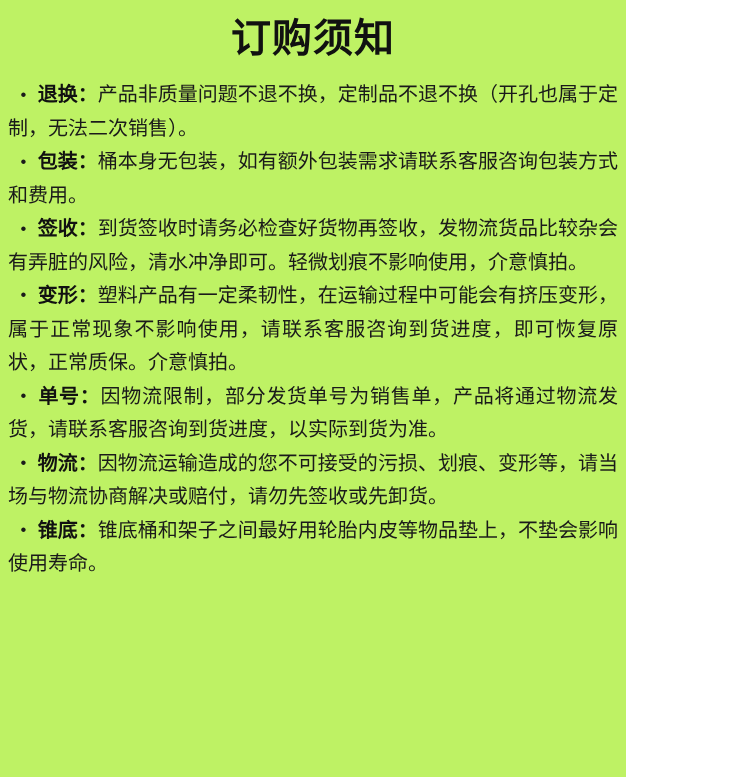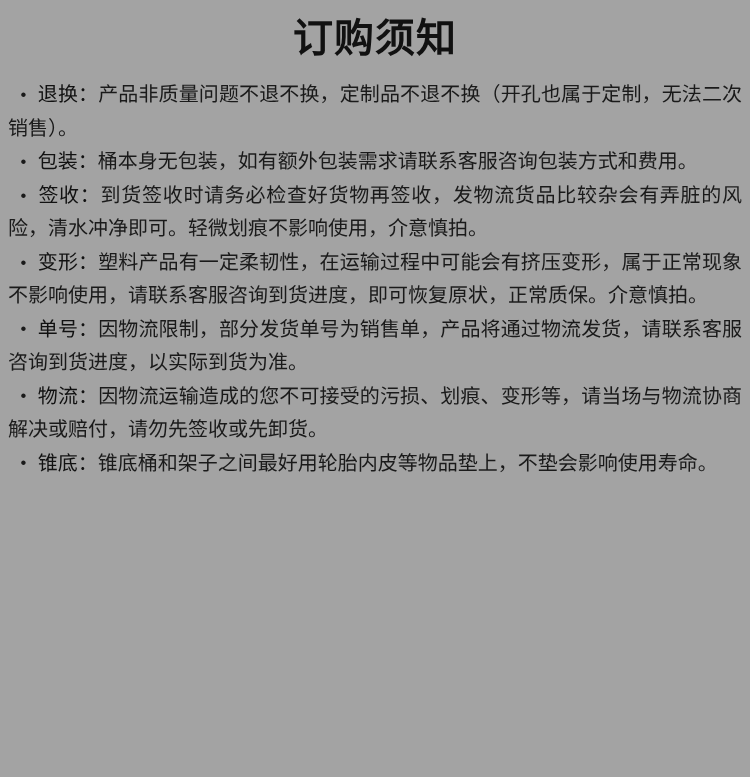--- a/index.html
+++ b/index.html
@@ -1,22 +1,22 @@
 <!DOCTYPE html>
 <html lang="zh-CN"><head>
 <meta charset="utf-8">
 <style>
   * { margin: 0; padding: 0; box-sizing: border-box; }
   html, body {
     background: #ffffff;
   }
   .page {
-    width: 750px;
+    width: 626px;
     height: 777px;
-    background: #a3a3a3;
+    background: #bef264;
     color: #1a1a1a;
     font-family: "Liberation Serif", serif;
     overflow: hidden;
     padding-top: 12px;
   }
   .doc-title {
     font-family: "Liberation Sans", sans-serif;
     font-size: 40px;
     font-weight: 600;
     line-height: 52px;
@@ -36,21 +36,21 @@
     color: #1a1a1a;
   }
   .bullet {
     font-weight: bold;
     margin-right: 11px;
     display: inline-block;
     text-indent: 0;
     transform: scale(1.4);
   }
   .term {
-    font-weight: normal;
+    font-weight: bold;
     color: #111111;
   }
 </style>
 </head>
 <body>
 
 <div class="page">
 
   <h1 class="doc-title">订购须知</h1>
 

